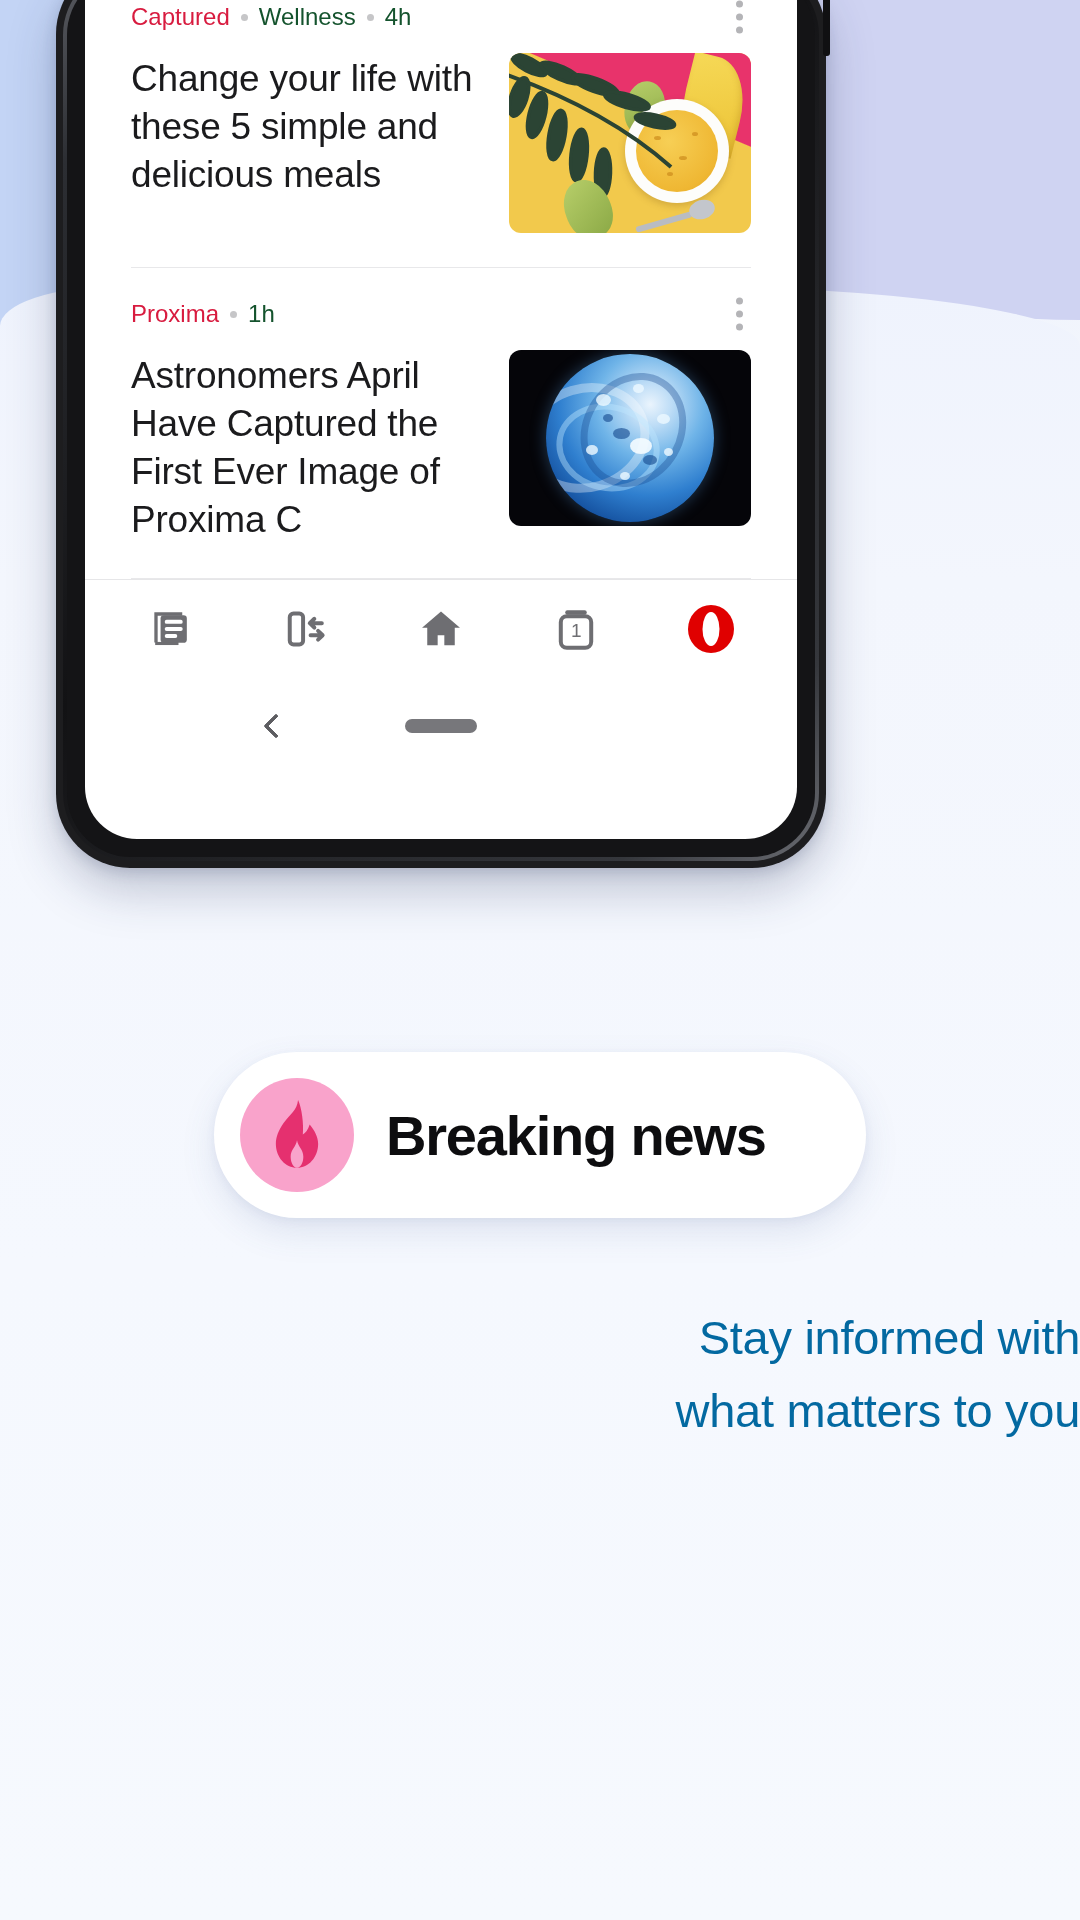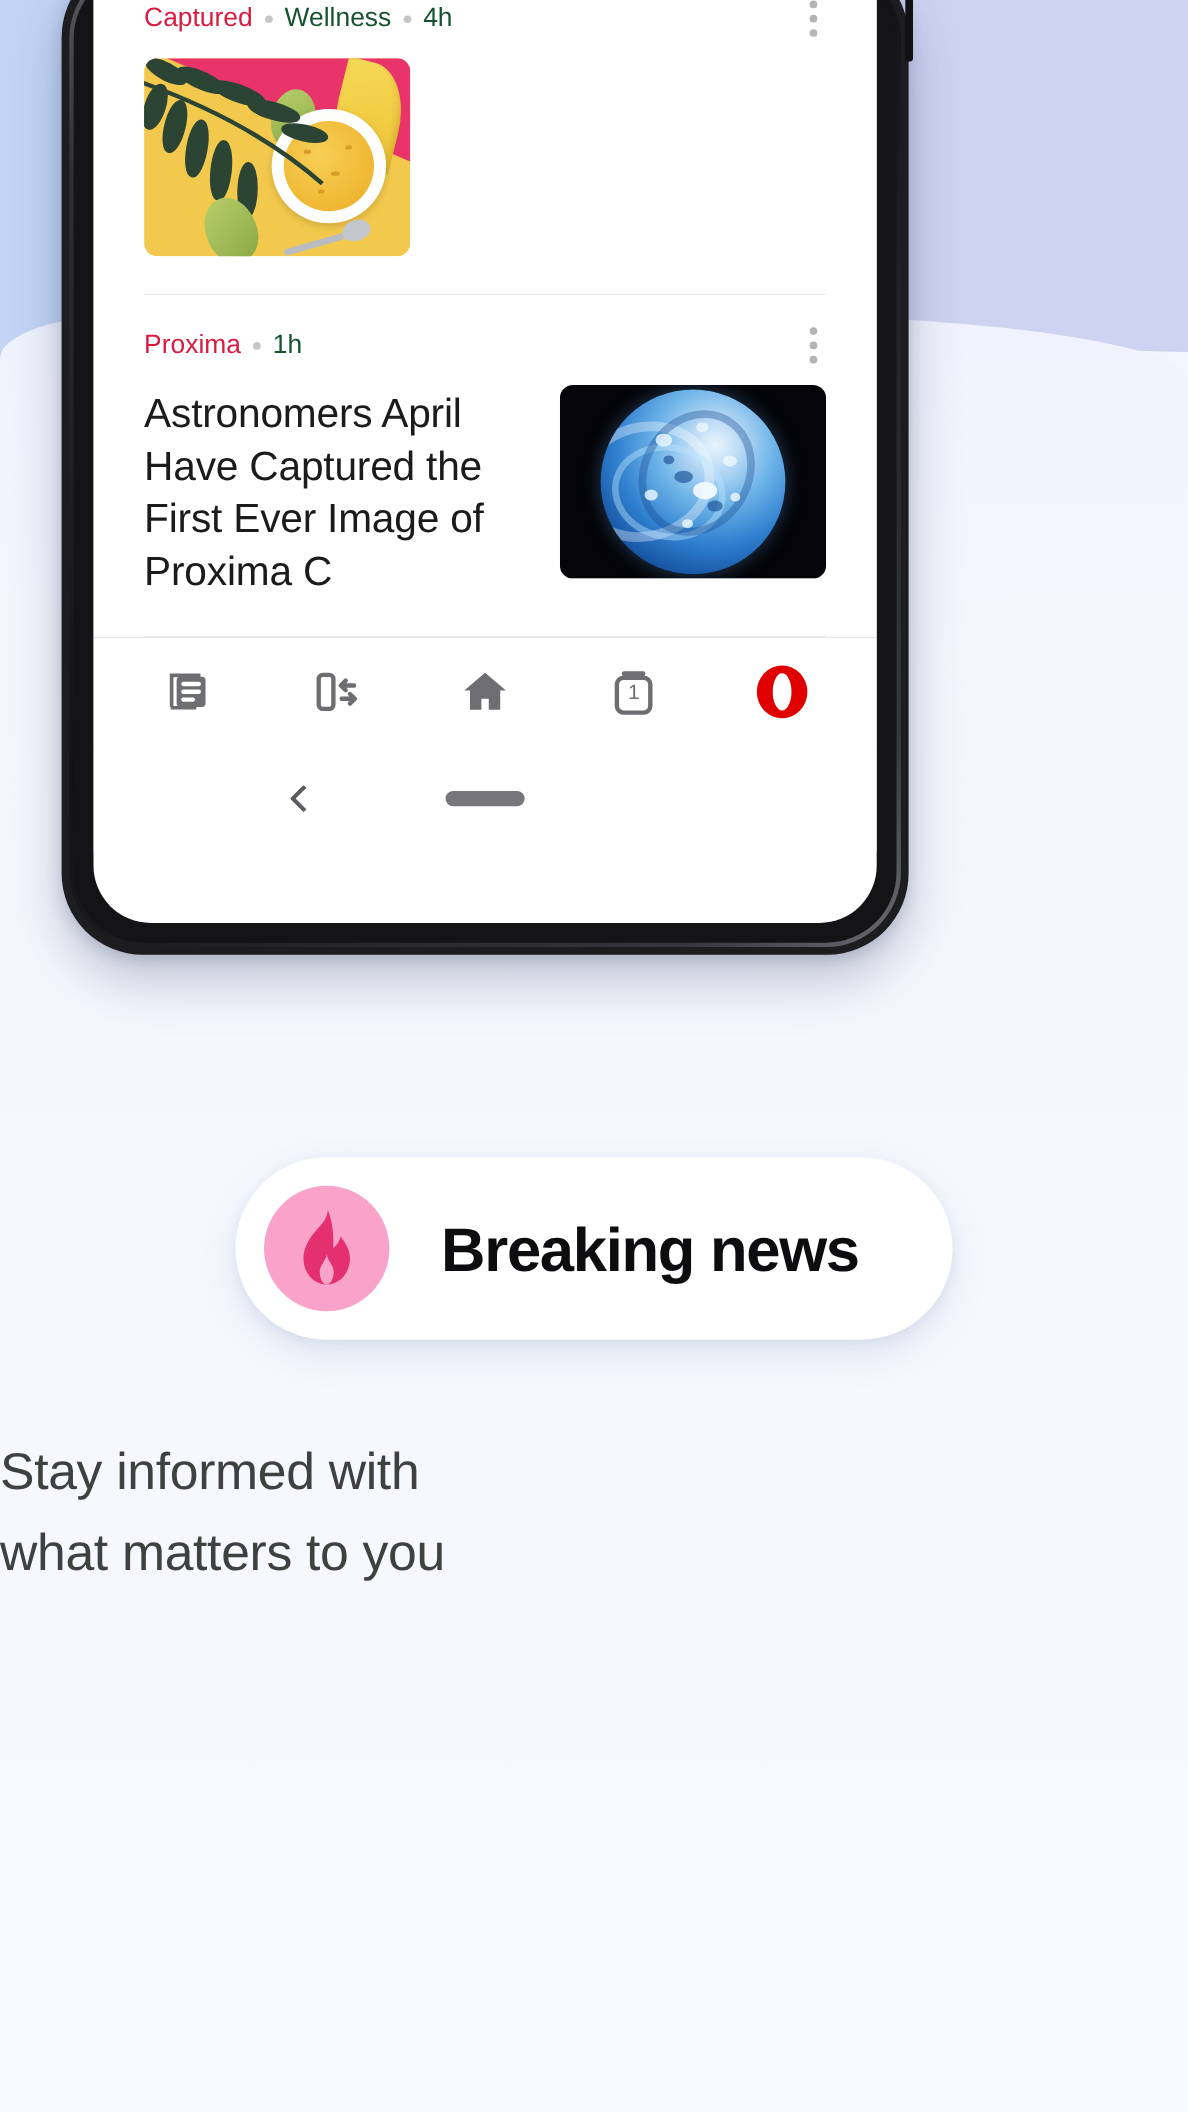--- a/index.html
+++ b/index.html
@@ -186,34 +186,34 @@
     position:absolute; left:50%; transform:translateX(-50%);
     top:50%; margin-top:-7px;
     width:72px; height:14px; border-radius:8px; background:#77777b;
   }
 
   
   #promo { position:absolute; left:0; right:0; top:1052px; }
   .pill {
     margin:0 auto; width:652px; height:166px;
     background:#fff; border-radius:86px;
-    display:flex; align-items:center; padding-left:26px; gap:47px;
+    display:flex; align-items:center; padding-left:26px; gap:32px;
     box-shadow:0 14px 34px rgba(70,90,150,.13), 0 3px 10px rgba(70,90,150,.07);
   }
   .flame-circle {
     width:114px; height:114px; border-radius:50%;
     background:#f9a3cb;
     display:flex; align-items:center; justify-content:center; flex:none;
   }
   .pill-text {
     font-size:56px; font-weight:bold; color:#0d0d0f; letter-spacing:-1.2px;
   }
   .tagline {
-    margin-top:84px; text-align:left;
-    font-size:47px; line-height:1.55; color:#404040; letter-spacing:-.3px;
+    margin-top:84px; text-align:right;
+    font-size:47px; line-height:1.55; color:#0369a1; letter-spacing:-.3px;
   }
 </style>
 </head>
 <body>
 
 <div id="bg">
   <div class="bg-base"></div>
   <div class="bg-left"></div>
   <div class="bg-left-curve"></div>
   <div class="bg-right"></div>
@@ -237,20 +237,21 @@
               <span class="src">Wellness</span>
               <span class="dot"></span>
               <span class="time">4h</span>
               <span class="kebab">
                 <i></i>
                   <i></i>
                   <i></i>
               </span>
             </div>
             <div class="art-body">
+              <div class="art-title">Change your life with these 5 simple and delicious meals</div>
               <div class="thumb food">
                 <div class="food-bg"></div>
                 <div class="food-pink"></div>
                 <div class="banana"></div>
                 <div class="avocado a2"></div>
                 <div class="bowl">
                   <div class="bowl-in"></div>
                   <div class="bowl-seed" style="left:28%;top:36%;width:7px;height:4px;"></div>
                   <div class="bowl-seed" style="left:52%;top:55%;width:8px;height:4px;"></div>
                   <div class="bowl-seed" style="left:40%;top:70%;width:6px;height:4px;"></div>

